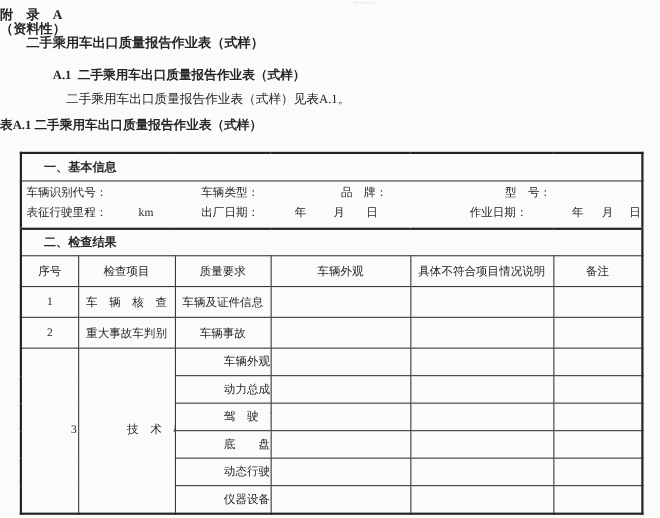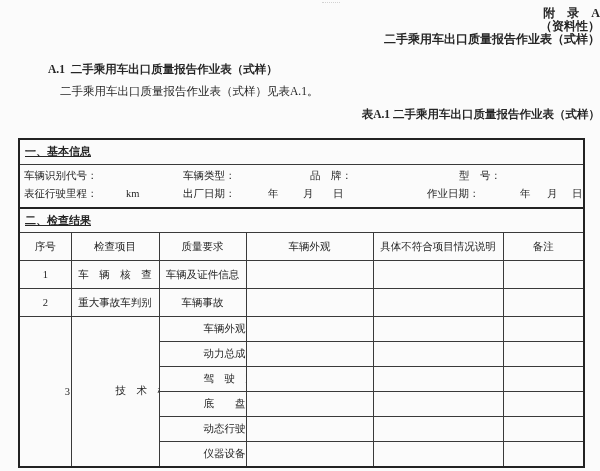--- a/index.html
+++ b/index.html
@@ -12,24 +12,24 @@
     position: relative;
     overflow: hidden;
   }
   [data-bind] { white-space: pre; }
 
   .artifact {
     position: absolute; top: 2px; left: 322px; width: 18px; height: 4px;
     border-top: 1px dotted #c9c9c9; opacity: .8;
   }
 
-  .center { text-align: right; }
+  .center { text-align: left; }
   .t-appendix   { font-size: 12px; font-weight: bold; line-height: 14px; }
   .t-type       { font-size: 12px; font-weight: bold; line-height: 13px; }
-  .t-title      { font-size: 12px; font-weight: bold; line-height: 13px; }
+  .t-title      { font-size: 12px; font-weight: bold; line-height: 13px; margin-left: 24px; }
   .h-a1 {
     font-size: 11.5px; font-weight: bold; line-height: 13px;
     margin-top: 17px; margin-left: 48px;
   }
   .p-body {
     font-size: 11.5px; line-height: 13px;
     margin-top: 9px; margin-left: 60px;
   }
   .t-caption {
     font-size: 11.5px; font-weight: bold; line-height: 13px;
@@ -46,21 +46,21 @@
   }
   table.form td {
     border: 1px solid #3a3a3a;
     text-align: center;
     vertical-align: middle;
     overflow: hidden;
   }
   table.form { border: 2px solid #232323; }
   tr.sec td {
     height: 25px; text-align: left; font-weight: bold;
-    padding-left: 5px; font-size: 11px; text-decoration: underline;
+    padding-left: 20px; font-size: 11px;
   }
   tr.thick-top td { border-top: 2px solid #232323; }
   tr.binfo td { height: 42px; padding: 0; }
   .binfo-wrap { position: relative; width: 100%; height: 42px; text-align: right; }
   .binfo-wrap span { position: absolute; font-size: 10.5px; line-height: 14px; }
   .l1 { top: 4px; }
   .l2 { top: 22px; }
   tr.colhead td { height: 28px; }
   tr.r28 td { height: 28px; }
   tr.r25 td { height: 25px; padding-left: 44px; }

